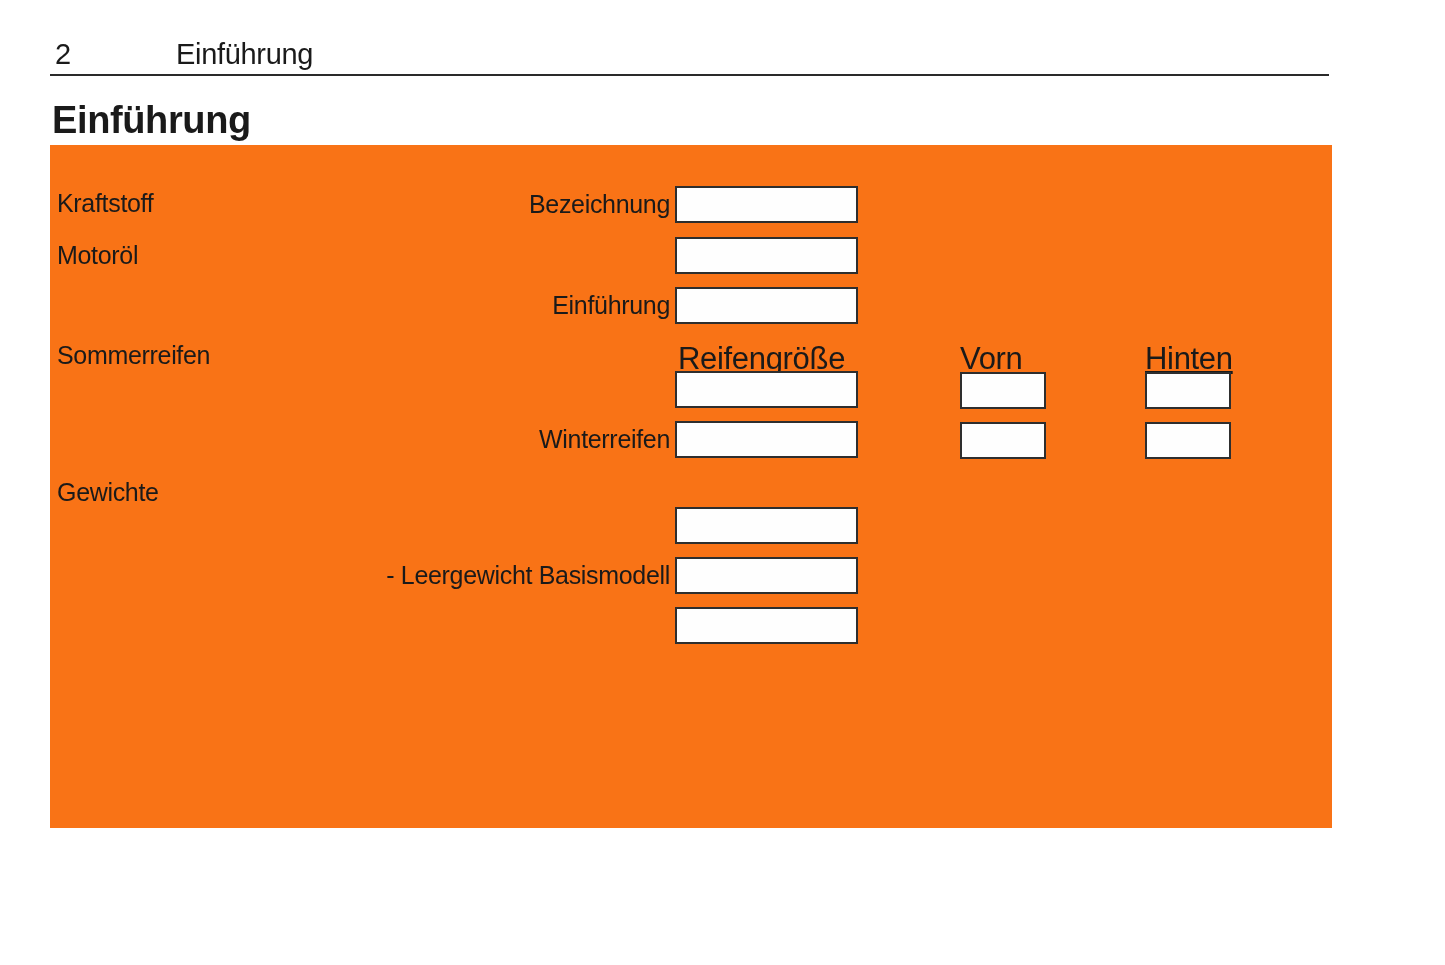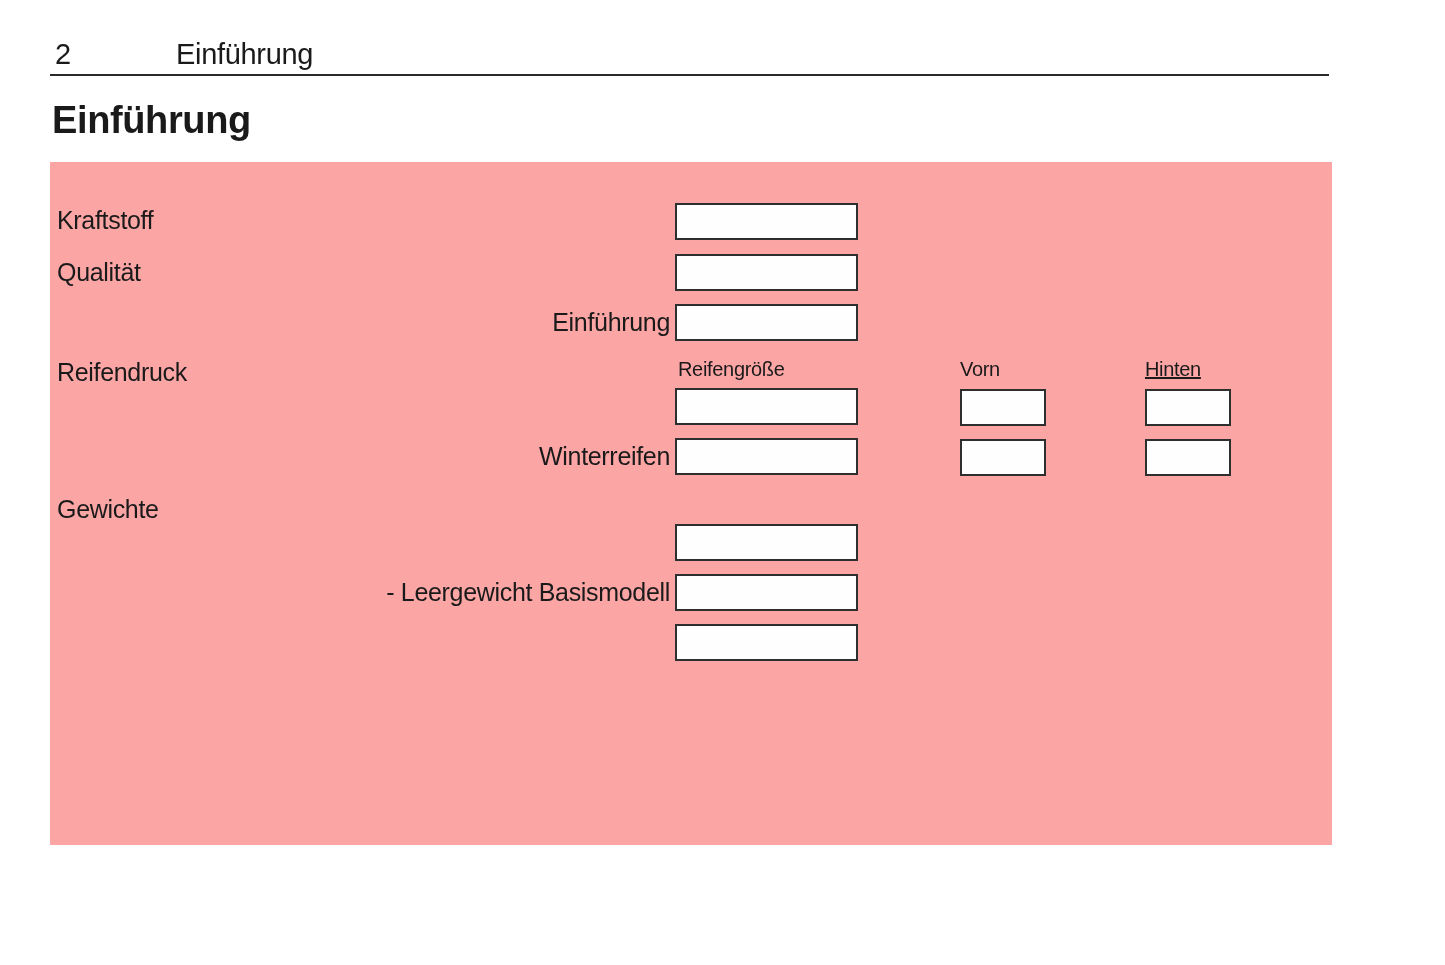--- a/index.html
+++ b/index.html
@@ -37,42 +37,42 @@
   
   .page-title {
     left: 52px; top: 99px;
     font-size: 38px;
     font-weight: 700;
     letter-spacing: -0.01em;
   }
 
   
   .panel {
-    left: 50px; top: 162px;
+    left: 50px; top: 145px;
     width: 1282px; height: 683px;
-    background: #fca5a5;
+    background: #f97316;
   }
 
   .section-label {
     left: 7px;
     font-size: 25px;
     white-space: nowrap;
   }
 
   .field-label {
     left: 0;
     width: 620px;
     text-align: right;
     font-size: 25px;
     line-height: 36px;
     white-space: nowrap;
   }
 
   .col-header {
-    font-size: 20px;
+    font-size: 31px;
     white-space: nowrap;
   }
 
   .box {
     position: absolute;
     box-sizing: border-box;
     height: 37px;
     border: 2px solid #2e2e2e;
     background: #fefefe;
     font-size: 23px;
@@ -93,24 +93,25 @@
 
   <div class="abs header-num">2</div>
   <div class="abs header-chapter">Einführung</div>
   <div class="abs header-rule"></div>
 
   <h1 class="abs page-title" style="margin:0;">Einführung</h1>
 
   <div class="abs panel">
 
     <div class="abs section-label" style="top:44px;">Kraftstoff</div>
-    <div class="abs section-label" style="top:96px;">Qualität</div>
-    <div class="abs section-label" style="top:196px;">Reifendruck</div>
+    <div class="abs section-label" style="top:96px;">Motoröl</div>
+    <div class="abs section-label" style="top:196px;">Sommerreifen</div>
     <div class="abs section-label" style="top:333px;text-align:center;">Gewichte</div>
 
+    <div class="abs field-label" style="top:41px;">Bezeichnung</div>
     <input class="box wide" style="top: 41px;" type="text" value="">
 
     <input class="box wide" style="top: 92px;" type="text" value="">
 
     <div class="abs field-label" style="top:142px;">Einführung</div>
     <input class="box wide" style="top: 142px;" type="text" value="">
 
     <div class="abs col-header" style="left:628px;  top:196px;">Reifengröße</div>
     <div class="abs col-header" style="left:910px;  top:196px;">Vorn</div>
     <div class="abs col-header" style="left:1095px; top:196px;text-decoration:underline;">Hinten</div>

